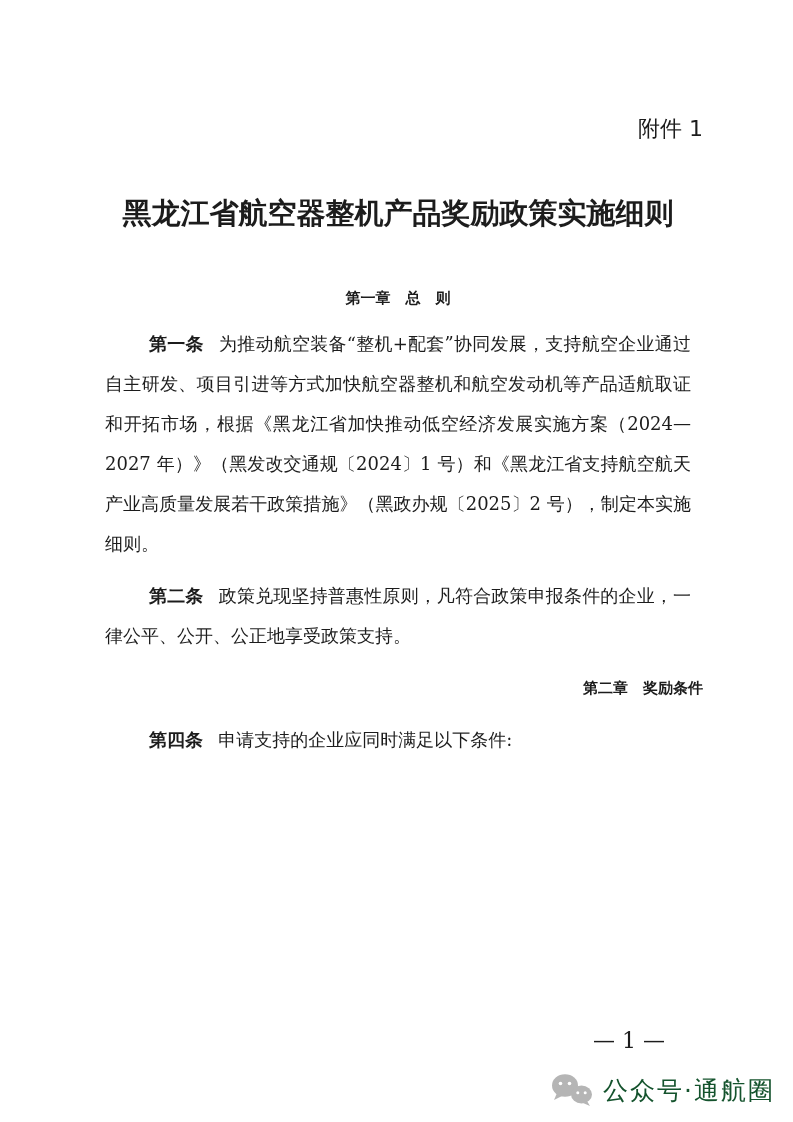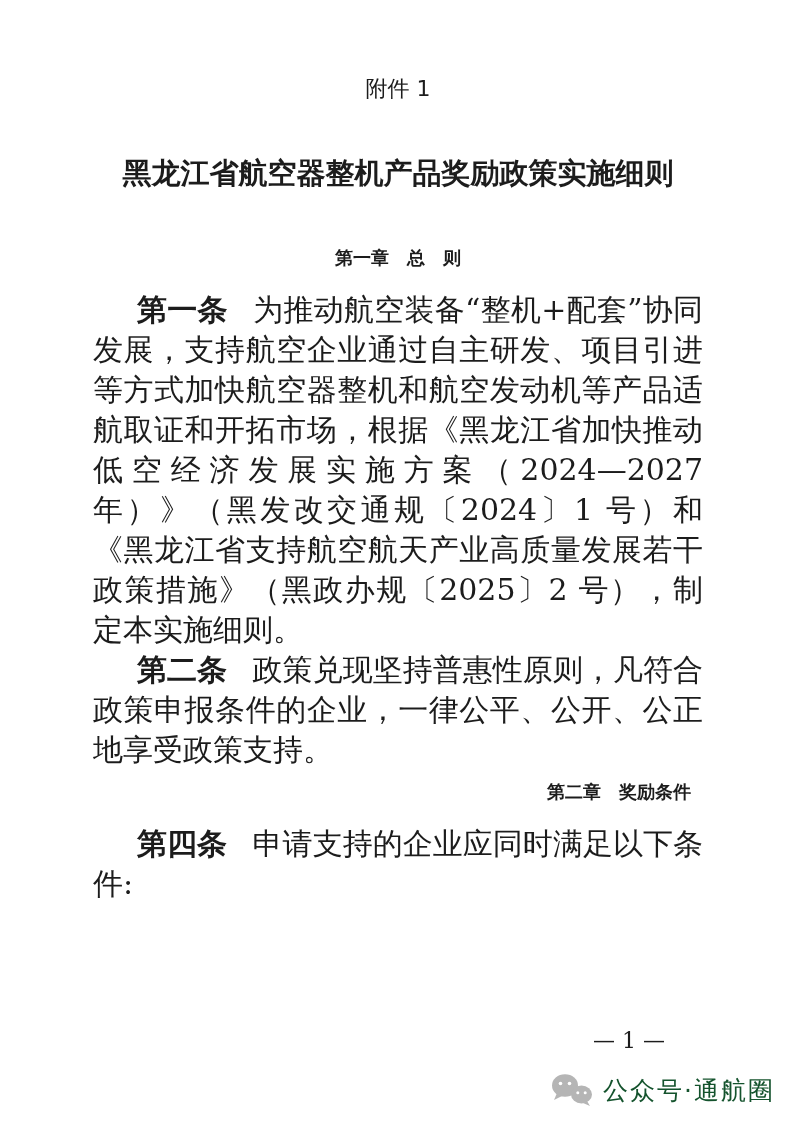--- a/index.html
+++ b/index.html
@@ -14,49 +14,49 @@
     background: #ffffff;
     overflow: hidden;
     color: #1c1c1c;
     font-family: "DejaVu Serif", "Liberation Serif", serif;
     box-sizing: border-box;
   }
   .content {
     padding: 0 90px 0 93px;
   }
   .attachment {
-    margin-top: 76px;
+    margin-top: 116px;
     font-family: "DejaVu Sans", "Liberation Sans", sans-serif;
     font-size: 22px;
     line-height: 26px;
     font-weight: 500;
-    text-align: center;
+    text-align: right;
   }
   .doc-title {
     margin-top: 50px;
     font-size: 29px;
     line-height: 42px;
     font-weight: bold;
     text-align: center;
     letter-spacing: 0px;
     font-family: Liberation Sans, sans-serif;
   }
   .chapter {
     font-family: "DejaVu Sans", "Liberation Sans", sans-serif;
-    font-size: 18px;
+    font-size: 15px;
     line-height: 40px;
     font-weight: bold;
     text-align: center;
-    margin: 12px;
+    margin: 0;
   }
   .chapter-1 { margin-top: 44px; }
   .chapter-2 { margin-top: 2px; text-align: right; }
   .para {
-    margin: 0;
-    font-size: 30px;
+    margin: 12px;
+    font-size: 18px;
     line-height: 40px;
     text-align: justify;
     text-indent: 44px;
   }
   .para-first { margin-top: 6px; }
   .article-label {
     font-family: "DejaVu Sans", "Liberation Sans", sans-serif;
     font-weight: bold;
     margin-right: 0.85em;
   }

